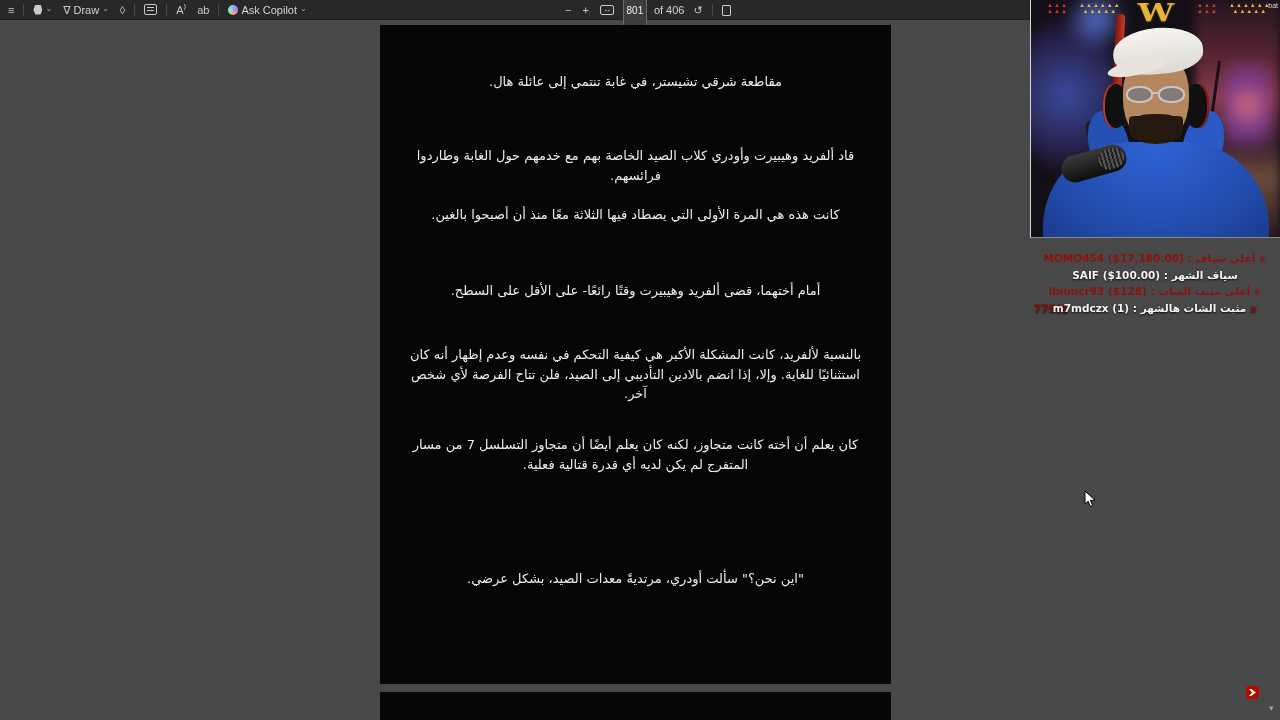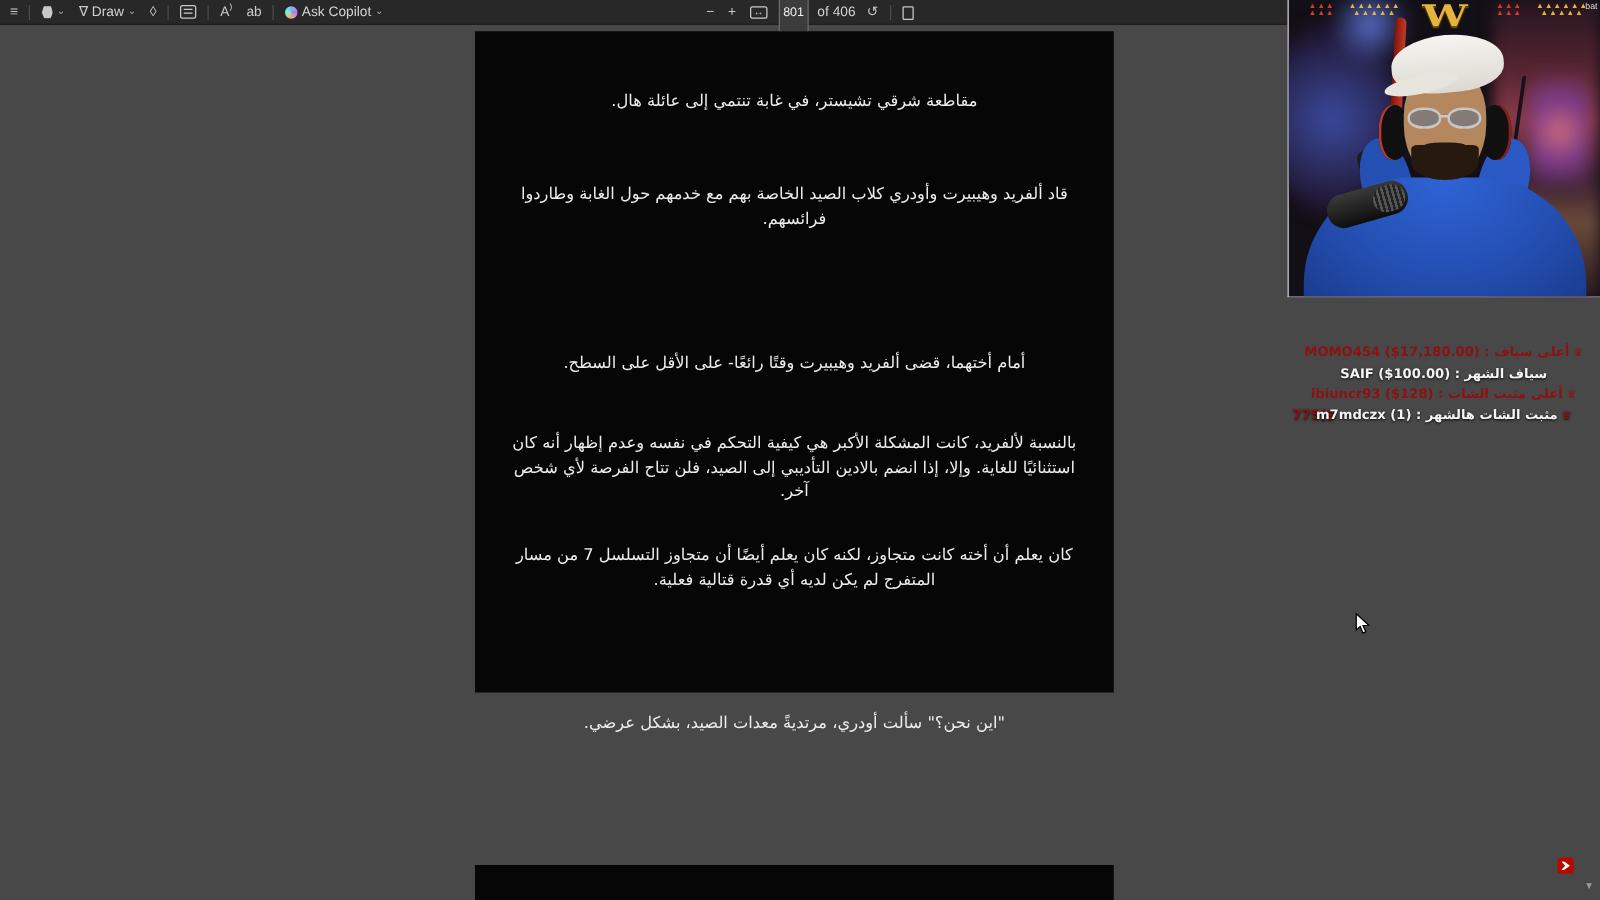--- a/index.html
+++ b/index.html
@@ -24,21 +24,21 @@
   .copilot-icon { width:10px; height:10px; border-radius:50%;
                   background:conic-gradient(#7ab8f5,#b47af5,#f5a67a,#7af5c8,#7ab8f5); }
   .fit-icon { width:14px; height:10px; border:1px solid #c9c9c9; border-radius:2px;
               font-size:8px; line-height:8px; text-align:center; color:#c9c9c9; }
   .page-input { width:24px; height:31px; background:#3c3c3c; border:1px solid #6b6b6b; border-radius:2px;
                 color:#f0f0f0; font-size:10px; text-align:center; font-family:"Liberation Sans",sans-serif; }
   .layout-icon { width:9px; height:11px; border:1px solid #c9c9c9; border-radius:1px; }
 
   
   .page { position:absolute; left:380px; width:511px; background:#060606; }
-  .page1 { top:25px; height:529px; }
+  .page1 { top:25px; height:659px; }
   .page2 { top:692px; height:28px; }
   .page1 p { position:absolute; left:28px; width:455px; direction:rtl; text-align:center;
              color:#ededed; font-family:"DejaVu Sans", sans-serif;
              font-size:13px; line-height:19.5px; }
 
   
   .cam { position:absolute; left:1030px; top:0; width:250px; height:238px;
          background:#130f16; overflow:hidden; border-left:1px solid #d8d8d8; border-bottom:1px solid #8a8a8a; }
   .blob { position:absolute; border-radius:50%; filter:blur(7px); }
   .blob.b1 { left:-20px; top:20px; width:110px; height:150px; background:radial-gradient(circle,#3b4a9e 0%,#221a3a 70%,transparent 100%); }
@@ -78,21 +78,21 @@
   .deco { position:absolute; top:2px; font-size:6px; line-height:6px; letter-spacing:1px; text-align:center; }
   .deco.red { color:#d43a2a; }
   .deco.gold { color:#e6b33c; }
   .cam-logo { position:absolute; left:50%; top:-2px; transform:translateX(-50%) scaleX(1.35);
               font-family:"DejaVu Serif", serif; font-weight:bold; font-size:24px; color:#e6b33c;
               text-shadow:0 1px 1px #7a5a10; }
   .corner-text { position:absolute; right:2px; top:2px; font-size:7px; color:#ddd; }
 
   
   .stats { position:absolute; left:1030px; top:250px; width:250px; direction:rtl; text-align:center;
-           font-family:"DejaVu Sans", sans-serif; font-weight:bold; font-size:10.5px; line-height:16px;margin-top:24px; }
+           font-family:"DejaVu Sans", sans-serif; font-weight:bold; font-size:10.5px; line-height:16px; }
   .stat-red { color:#8e1111; }
   .stat-white { color:#f4f4f4; text-shadow:0 1px 2px rgba(0,0,0,.9); }
   .stat-line { position:relative; }
   .crown { font-size:9px; margin-left:3px; color:#8e1111; }
   .red-frag { position:absolute; left:4px; top:0; direction:ltr; color:#8e1111; z-index:0; }
   .stat-top { position:relative; z-index:1; }
 
   
   .cursor { position:absolute; left:1084px; top:490px; }
   .pdf-badge { position:absolute; left:1246px; top:686px; width:13px; height:13px; background:#b30b00;
@@ -158,20 +158,21 @@
     <div class="tb-divider"></div>
     <div class="tb-btn">
       <span class="layout-icon"></span>
     </div>
   </div>
 </div>
 
 <div class="page page1">
   <p style="top:47px">مقاطعة شرقي تشيستر، في غابة تنتمي إلى عائلة هال.</p>
   <p style="top:121px">قاد ألفريد وهيبيرت وأودري كلاب الصيد الخاصة بهم مع خدمهم حول الغابة وطاردوا فرائسهم.</p>
+  <p style="top:180px">كانت هذه هي المرة الأولى التي يصطاد فيها الثلاثة معًا منذ أن أصبحوا بالغين.</p>
   <p style="top:256px">أمام أختهما، قضى ألفريد وهيبيرت وقتًا رائعًا- على الأقل على السطح.</p>
   <p style="top:320px">بالنسبة لألفريد، كانت المشكلة الأكبر هي كيفية التحكم في نفسه وعدم إظهار أنه كان استثنائيًا للغاية. وإلا، إذا انضم بالادين التأديبي إلى الصيد، فلن تتاح الفرصة لأي شخص آخر.</p>
   <p style="top:410px">كان يعلم أن أخته كانت متجاوز، لكنه كان يعلم أيضًا أن متجاوز التسلسل 7 من مسار المتفرج لم يكن لديه أي قدرة قتالية فعلية.</p>
   <p style="top:544px">"اين نحن؟" سألت أودري، مرتديةً معدات الصيد، بشكل عرضي.</p>
 </div>
 <div class="page page2"></div>
 
 <div class="cam">
   <div class="blob b1"></div>
   <div class="blob b2"></div>

